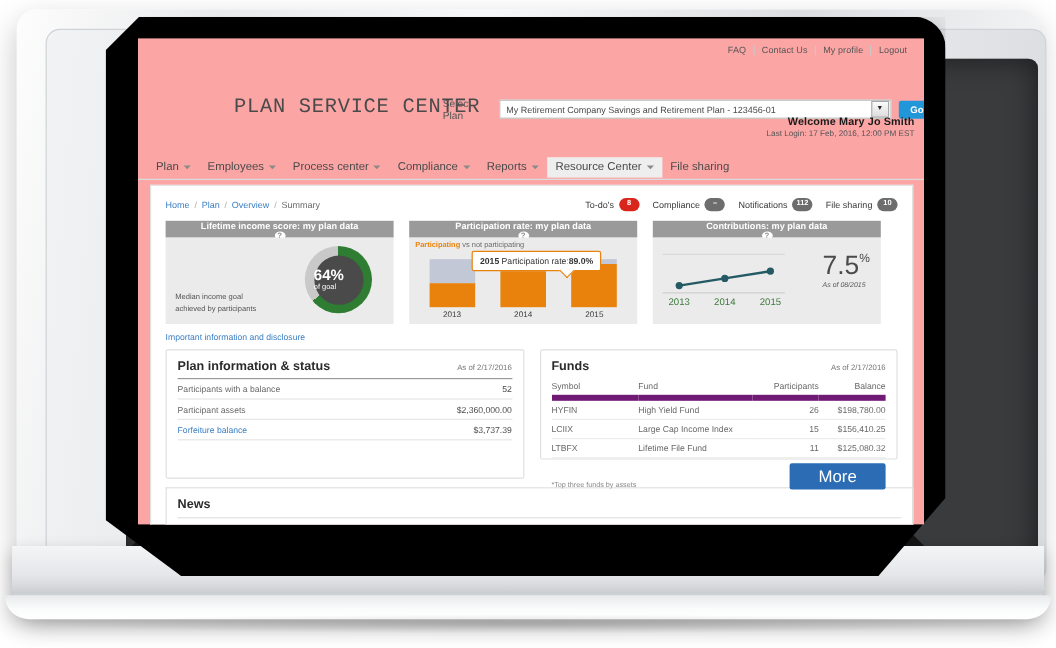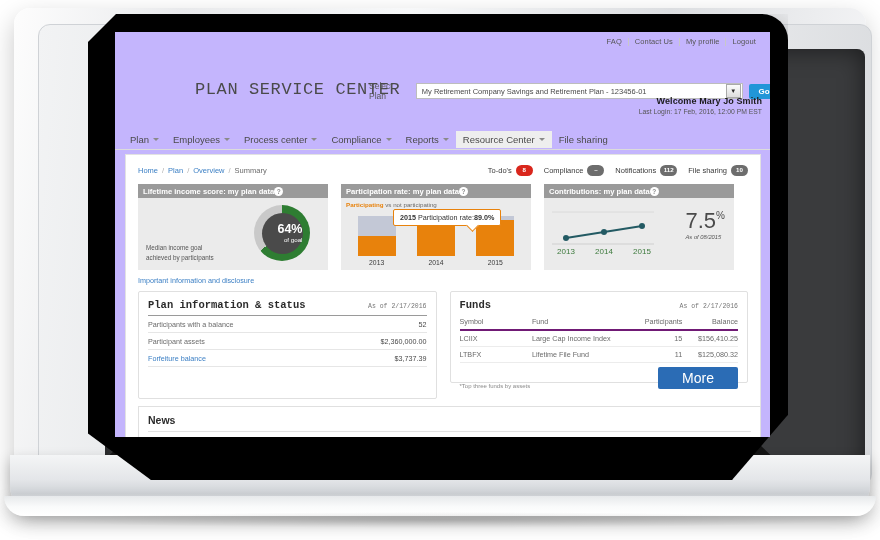--- a/index.html
+++ b/index.html
@@ -64,21 +64,21 @@
   .lid{
     position:absolute; left:88px; top:14px; width:700px; height:466px;
     background:#000; border-radius:26px 26px 4px 4px;
     clip-path:polygon(4% 0%, 100% 0%, 100% 86%, 92% 100%, 9% 100%, 0% 90%, 0% 6%);
     box-shadow:0 14px 30px rgba(0,0,0,.45);
   }
 
   
   .screen{
     position:absolute; left:115px; top:32px; width:655px; height:405px;
-    background:#c4b5fd; overflow:hidden;
+    background:#fca5a5; overflow:hidden;
   }
 
   
   .util-bar{
     position:absolute; right:8px; top:5px;
     font-size:7.5px; color:#555; letter-spacing:.1px;
     display:flex; align-items:center; gap:0;
   }
   .util-bar a{ color:#555; text-decoration:none; padding:0 6px; }
   .util-sep{ width:1px; height:8px; background:#c8c8c8; }
@@ -148,38 +148,38 @@
   }
   .badge.red{ background:#d9261c; }
   .badge.grey{ background:#6d6d6d; }
   .badge.dash{ background:#6d6d6d; }
 
   
   .widgets{ display:flex; gap:13px; margin-top:7px; }
   .widget{ width:190px; }
   .w-head{
     height:14px; background:#9a9a9a; color:#fff;
-    display:flex; align-items:center; justify-content:flex-start;
-    padding:0 5px; font-size:7.6px; font-weight:bold;
+    display:flex; align-items:center; justify-content:space-between;
+    padding:0 5px; font-size:7.6px; font-weight:bold;flex-direction:column;
   }
   .qmark{
     width:9px; height:9px; border-radius:50%; background:#fff; color:#8d8d8d;
     font-size:6.5px; font-weight:bold; display:flex; align-items:center; justify-content:center;
   }
   .w-body{ background:#ebebeb; height:72px; position:relative; }
 
   
   .donut{
     position:absolute; right:18px; top:7px; width:56px; height:56px; border-radius:50%;
     background:conic-gradient(#2e7d32 0% 64%, #c9c9c9 64% 100%);
     display:flex; align-items:center; justify-content:center;
   }
   .donut-hole{
     width:41px; height:41px; border-radius:50%; background:#4a4a4a;
-    display:flex; flex-direction:column; align-items:flex-end; justify-content:center;
+    display:flex; flex-direction:column; align-items:flex-start; justify-content:center;
     color:#fff; line-height:1;
   }
   .donut-pct{ font-size:12.5px; font-weight:bold; }
   .donut-sub{ font-size:6.2px; margin-top:1px; }
   .donut-cap{ position:absolute; left:8px; bottom:8px; font-size:6.3px; color:#555; line-height:1.5; }
 
   
   .bars-legend{ position:absolute; left:5px; top:3px; font-size:6.2px; }
   .bars-legend b{ color:#e8820c; font-weight:bold; }
   .bars-legend span{ color:#6a6a6a; }
@@ -207,36 +207,36 @@
   .pctbig .sym{ font-size:10px; color:#4a4a4a; vertical-align:top; }
   .pctbig .asof{ font-size:5.8px; color:#555; font-style:italic; margin-top:2px; }
 
   .disclosure{ margin-top:6px; font-size:7.2px; color:#3b7fc4; }
 
   
   .lowerrow{ display:flex; gap:13px; margin-top:6px; }
   .card{ background:#fff; border:1px solid #e0e0e0; border-radius:2px; padding:7px 9px; box-sizing:border-box; }
   .card-plan{ width:305px; height:108px; }
   .card-funds{ width:305px; height:92px; }
-  .card-head{ display:flex; align-items:baseline; justify-content:space-between;font-family:Liberation Mono, monospace; }
+  .card-head{ display:flex; align-items:baseline; justify-content:space-between; }
   .card-title{ font-size:10.5px; font-weight:bold; color:#2b2b2b; }
   .card-asof{ font-size:6.5px; color:#777; }
   .hr-dark{ height:1px; background:#9a9a9a; margin:4px 0 0; }
   .kvrow{
     display:flex; justify-content:space-between; align-items:center;
     font-size:7.2px; color:#6a6a6a; padding:4px 0 3px;
     border-bottom:1px solid #e6e6e6;
   }
   .kvrow .k.link{ color:#3b7fc4; }
   .kvrow .v{ color:#4a4a4a; }
 
   table.funds{ width:100%; border-collapse:collapse; margin-top:4px; }
   table.funds th{
     font-size:7.2px; color:#6a6a6a; font-weight:normal; text-align:left;
-    padding:2px 0 3px; border-bottom:2px solid #701a75;
+    padding:2px 0 3px; border-bottom:5px solid #701a75;
   }
   table.funds td{
     font-size:7.2px; color:#6a6a6a; padding:3px 0; border-bottom:1px solid #ececec;
   }
   table.funds th.num, table.funds td.num{ text-align:right; }
   .funds-foot{ display:flex; align-items:flex-end; justify-content:space-between; margin-top:4px; }
   .foot-note{ font-size:6px; color:#8a8a8a; }
   .more-btn{
     background:#2b6cb5; color:#fff; font-size:14px; border-radius:2px;
     padding:3px 24px; display:inline-flex; align-items:center; justify-content:center;
@@ -477,20 +477,26 @@
             <thead>
               <tr>
                 <th style="width:26%">Symbol</th>
                 <th style="width:34%">Fund</th>
                 <th class="num" style="width:20%">Participants</th>
                 <th class="num" style="width:20%">Balance</th>
               </tr>
             </thead>
             <tbody>
               <tr>
+                <td>HYFIN</td>
+                <td>High Yield Fund</td>
+                <td class="num">26</td>
+                <td class="num">$198,780.00</td>
+              </tr>
+              <tr>
                 <td>LCIIX</td>
                 <td>Large Cap Income Index</td>
                 <td class="num">15</td>
                 <td class="num">$156,410.25</td>
               </tr>
               <tr>
                 <td>LTBFX</td>
                 <td>Lifetime File Fund</td>
                 <td class="num">11</td>
                 <td class="num">$125,080.32</td>

